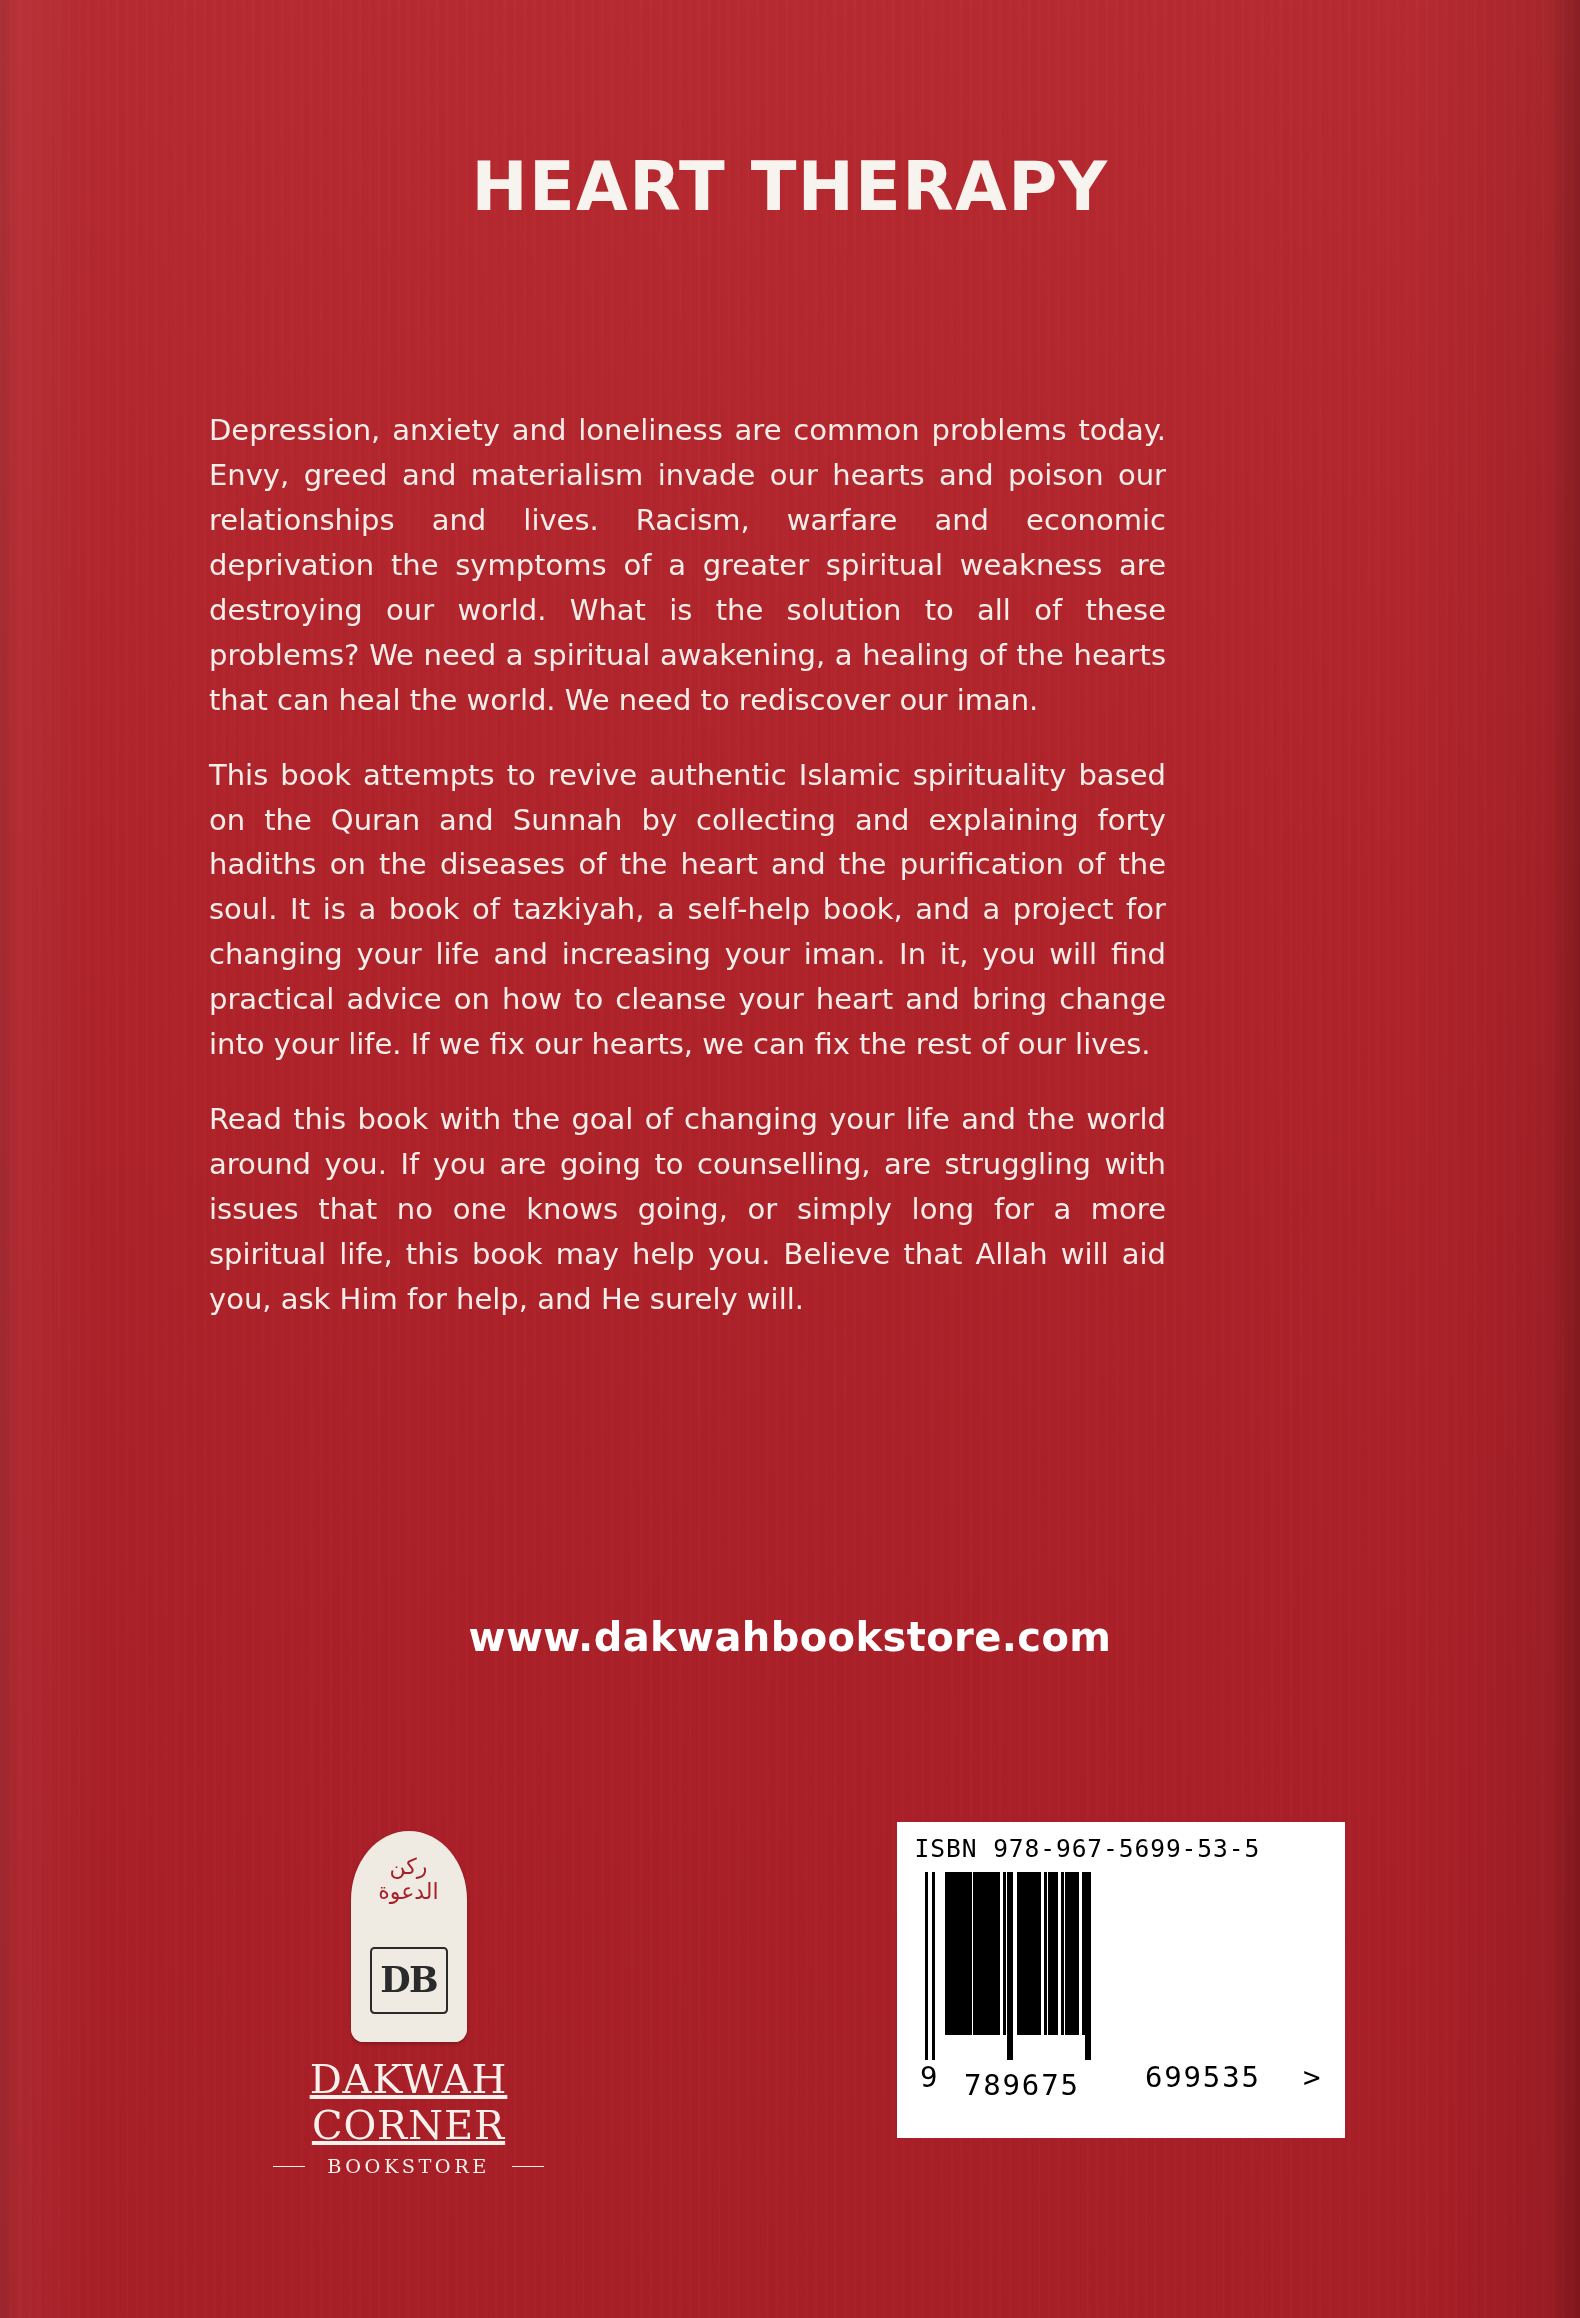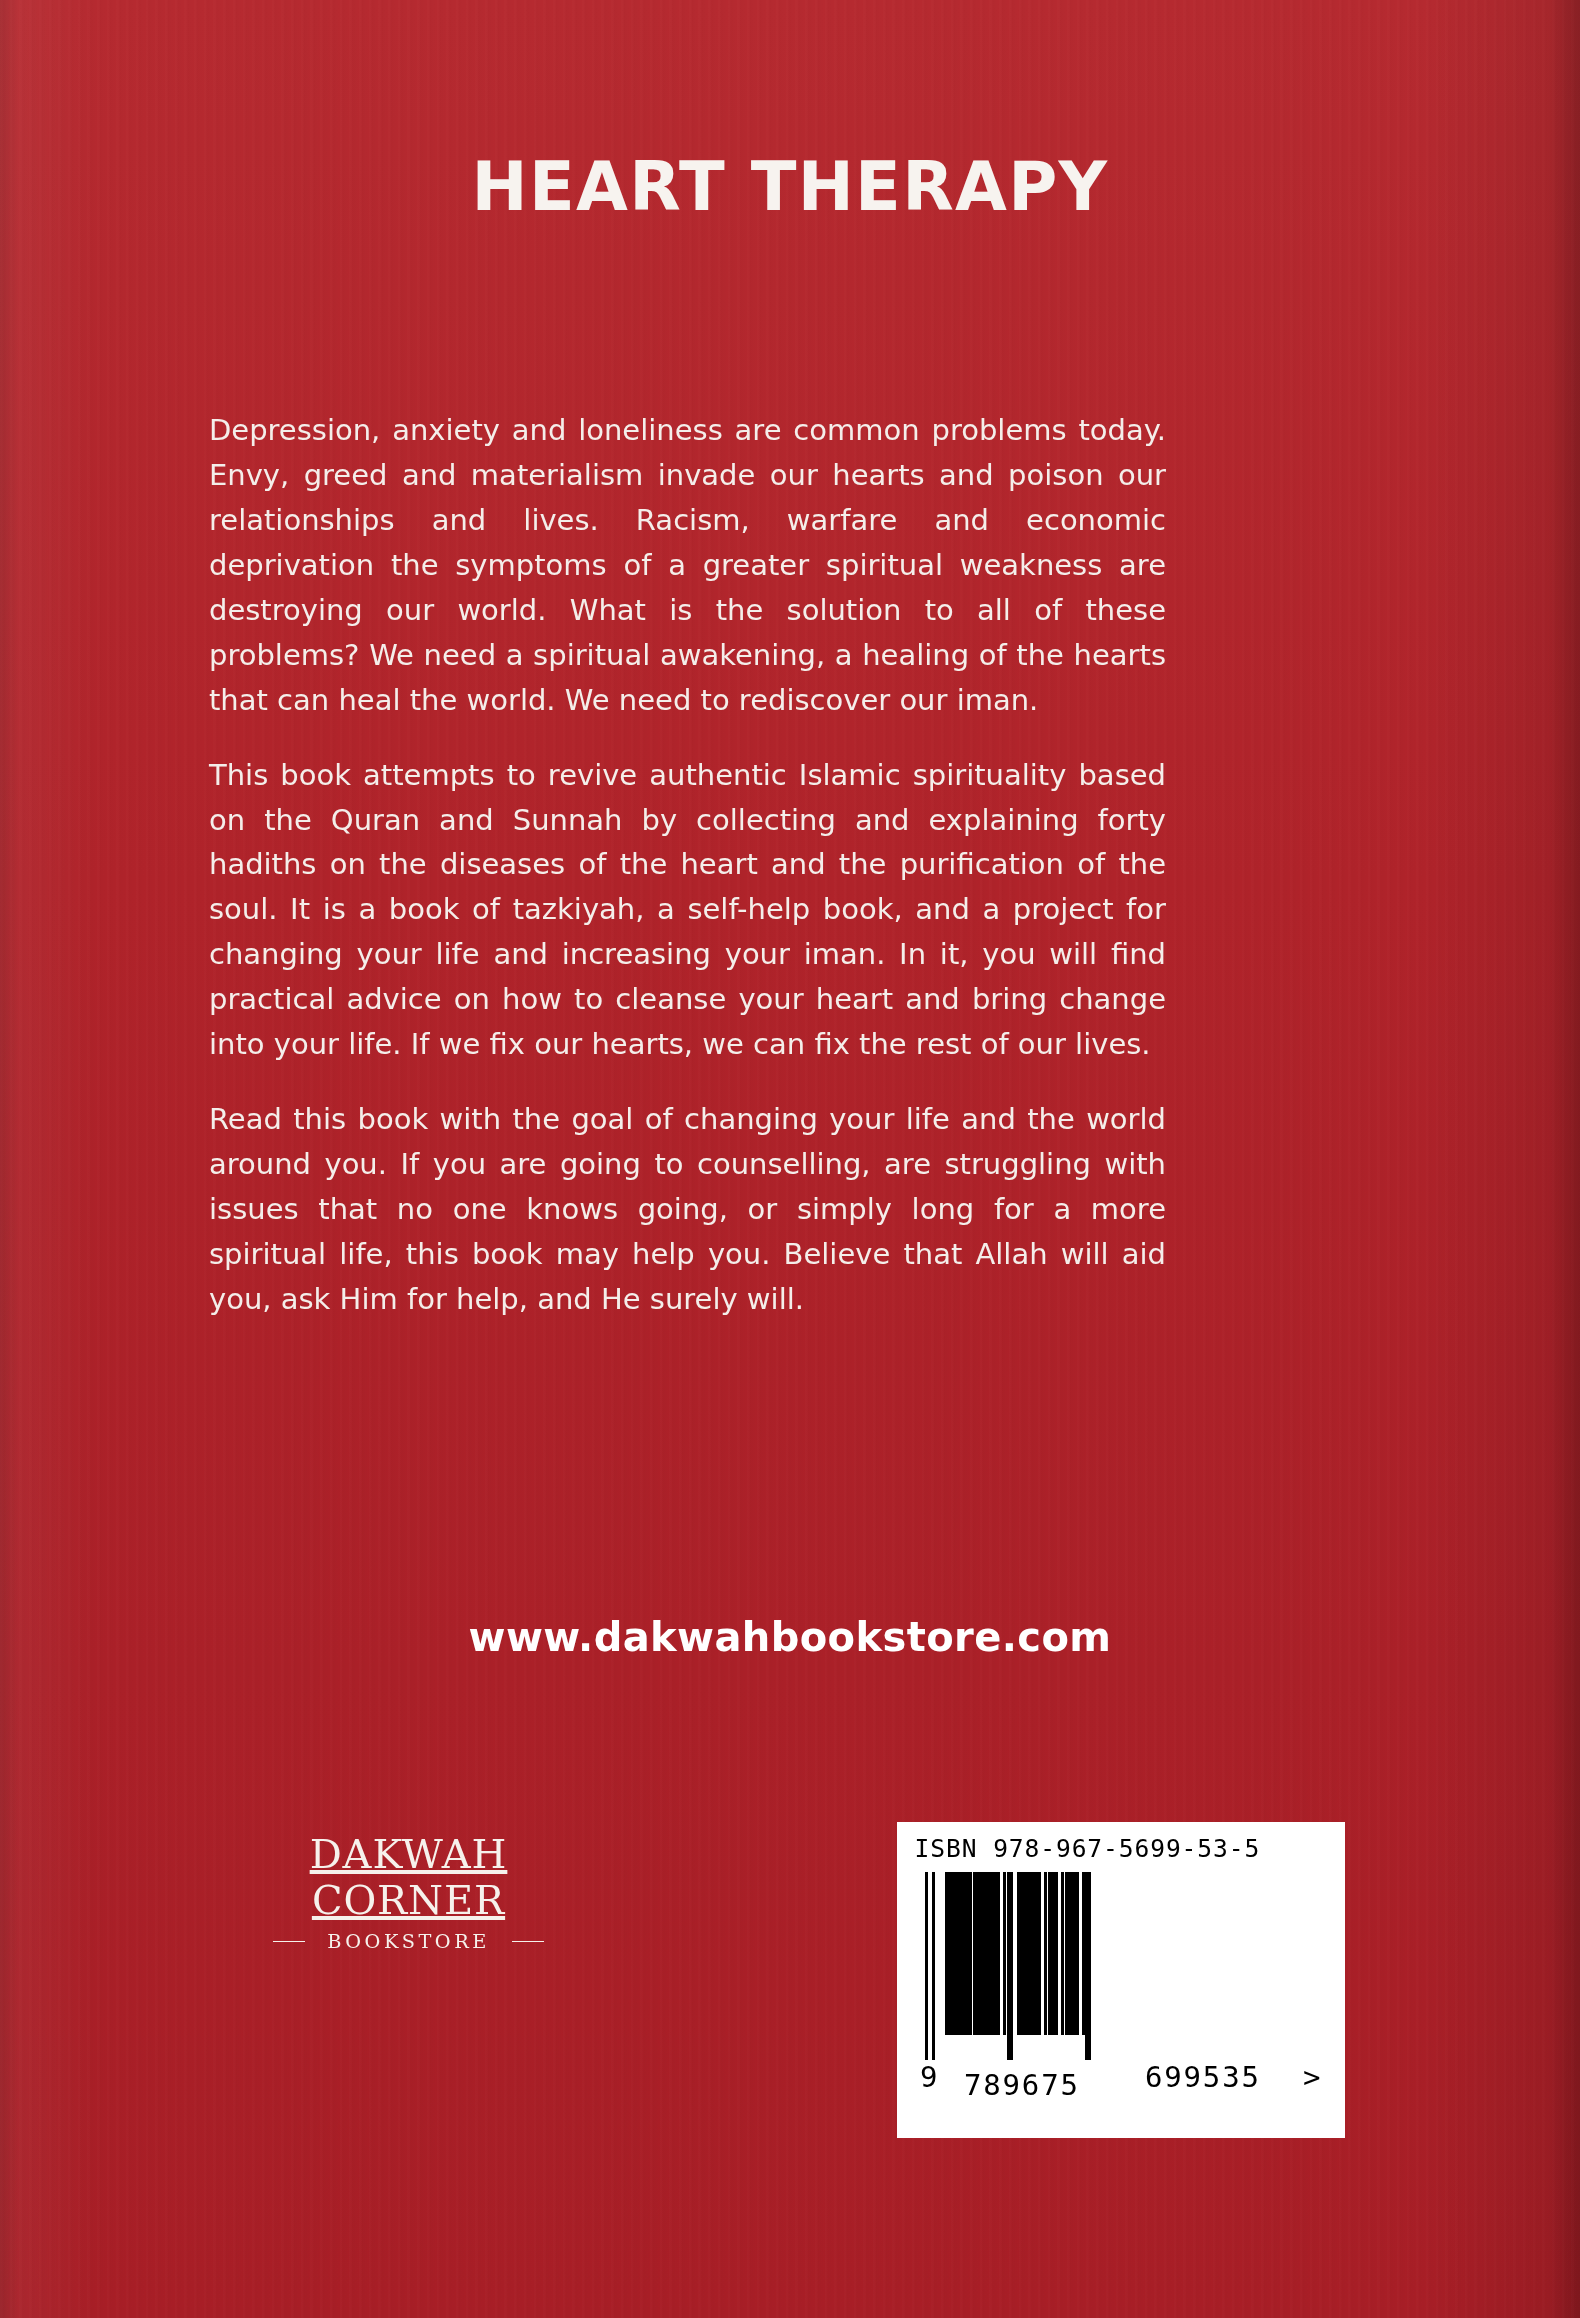--- a/index.html
+++ b/index.html
@@ -238,20 +238,26 @@
 
   <div class="blurb">
     <p>Depression, anxiety and loneliness are common problems today. Envy, greed and materialism invade our hearts and poison our relationships and lives. Racism, warfare and economic deprivation the symptoms of a greater spiritual weakness are destroying our world. What is the solution to all of these problems? We need a spiritual awakening, a healing of the hearts that can heal the world. We need to rediscover our iman.</p>
     <p>This book attempts to revive authentic Islamic spirituality based on the Quran and Sunnah by collecting and explaining forty hadiths on the diseases of the heart and the purification of the soul. It is a book of tazkiyah, a self-help book, and a project for changing your life and increasing your iman. In it, you will find practical advice on how to cleanse your heart and bring change into your life. If we fix our hearts, we can fix the rest of our lives.</p>
     <p>Read this book with the goal of changing your life and the world around you. If you are going to counselling, are struggling with issues that no one knows going, or simply long for a more spiritual life, this book may help you. Believe that Allah will aid you, ask Him for help, and He surely will.</p>
   </div>
 
   <div class="website">www.dakwahbookstore.com</div>
 
   <div class="publisher">
+    <div class="logo-shape">
+      <div class="logo-outer"></div>
+      <div class="logo-notch"></div>
+      <div class="logo-arabic">ركن الدعوة</div>
+      <div class="logo-db">DB</div>
+    </div>
     <div class="pub-name">DAKWAH CORNER</div>
     <div class="pub-sub">
       <span class="rule"></span>
       <span>BOOKSTORE</span>
       <span class="rule"></span>
     </div>
   </div>
 
   <div class="barcode-box">
     <div class="isbn-text">ISBN 978-967-5699-53-5</div>

